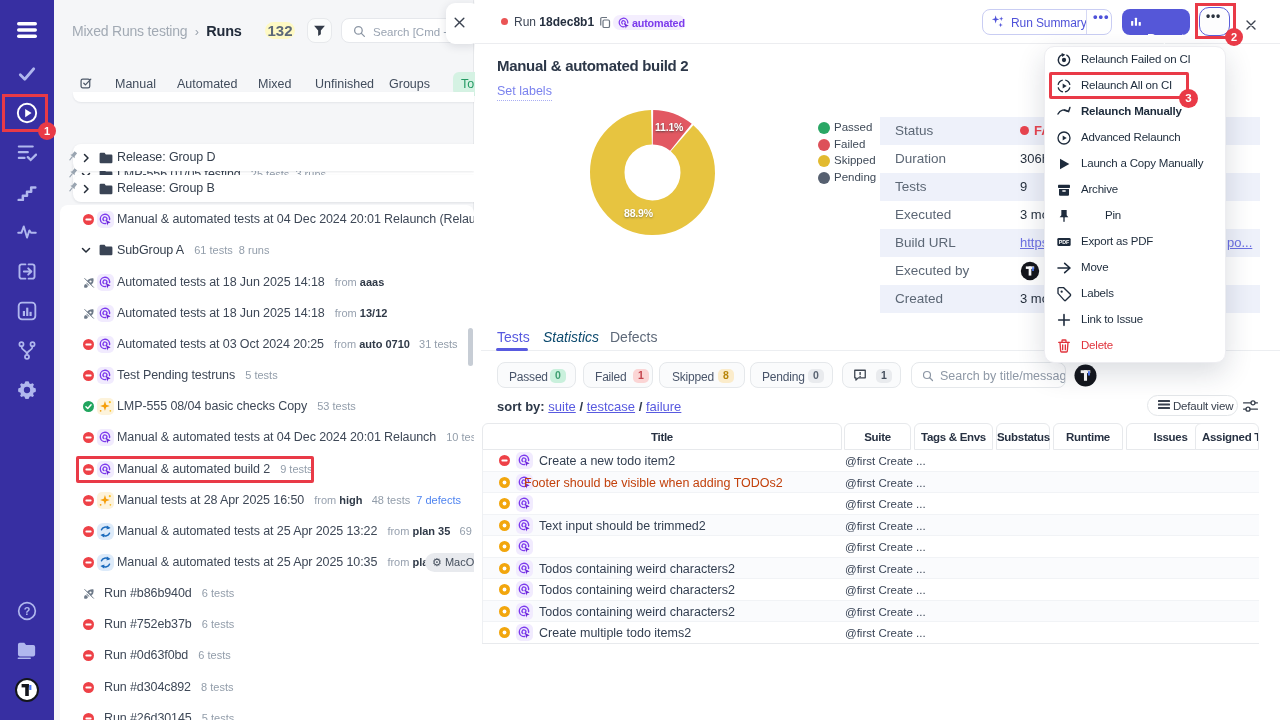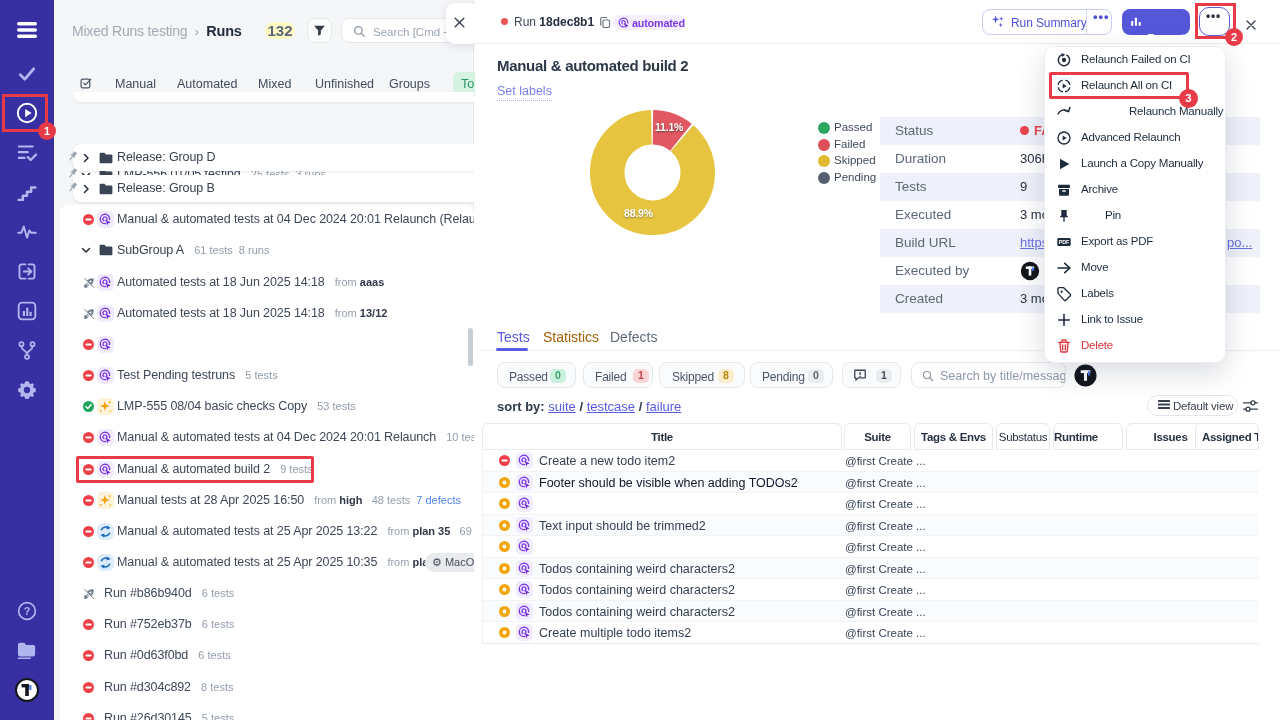--- a/index.html
+++ b/index.html
@@ -293,20 +293,21 @@
             <rect x="2.6" y="5" width="6.8" height="2" rx="1" fill="#fff"></rect>
           </svg>
         </span>
         <span class="ric2"><span style="display:inline-block;width:17px;height:17px;background:#f1ebfe;border-radius:5px;position:relative;"><svg style="position:absolute;left:2px;top:2px;" width="13" height="13" viewBox="0 0 24 24">
               <g stroke="#7c3aed" fill="none" stroke-linecap="round">
                 <circle cx="11" cy="11" r="8.6" stroke-width="2.6" stroke-dasharray="42 12" transform="rotate(80 11 11)"></circle>
                 <circle cx="11" cy="11" r="3.6" stroke-width="2.4" stroke-dasharray="17 6" transform="rotate(120 11 11)"></circle>
               </g>
               <path d="M12.5 12.5 L21.5 17.5 L17 18.8 L15.8 23 Z" fill="#6d28d9"></path>
             </svg></span></span>
+<span class="rname" style="left:57px;">Automated tests at 03 Oct 2024 20:25&nbsp;&nbsp;&nbsp;<span class="rsub"><span style="color:#97a1af;">from</span> <b style="color:#303a48;">auto 0710</b>&nbsp;&nbsp;&nbsp;31 tests</span></span>
 </div>
 <div class="lrow" style="top:360px;">
         <span class="ric1">
           <svg width="11" height="11" viewBox="0 0 12 12">
             <circle cx="6" cy="6" r="6" fill="#ee4147"></circle>
             <rect x="2.6" y="5" width="6.8" height="2" rx="1" fill="#fff"></rect>
           </svg>
         </span>
         <span class="ric2"><span style="display:inline-block;width:17px;height:17px;background:#f1ebfe;border-radius:5px;position:relative;"><svg style="position:absolute;left:2px;top:2px;" width="13" height="13" viewBox="0 0 24 24">
               <g stroke="#7c3aed" fill="none" stroke-linecap="round">
@@ -590,21 +591,21 @@
     </div>
   <div class="srow alt" style="top:285px;">
       <span class="slbl">Created</span>
       <span class="sval">3 months ago</span>
     </div>
 </div>
 <div id="main-tabs">
   <div class="abs" style="left:481px;top:350px;width:799px;height:1px;background:#eceef1;"></div>
   <div class="abs txt" style="left:497px;top:329px;font-size:14px;color:#585ae0;font-weight:500;">Tests</div>
   <div class="abs" style="left:496px;top:348px;width:32px;height:3px;background:#585ae0;border-radius:2px;"></div>
-  <div class="abs txt" style="left:543px;top:329px;font-size:14px;color:#a16207;">Statistics</div>
+  <div class="abs txt" style="left:543px;top:329px;font-size:14px;color:#0c4a6e;font-style:italic;">Statistics</div>
   <div class="abs txt" style="left:610px;top:329px;font-size:14px;color:#5f6a7a;">Defects</div>
 
   <style>
     .fpill { position:absolute; top:362px; height:26px; border:1px solid #e5e8eb; border-radius:8px; background:#fafbfc; }
     .fplbl { position:absolute; top:7px; font-size:12px; color:#49556a; font-weight:500; white-space:nowrap; letter-spacing:-0.2px; }
     .fbadge { position:absolute; top:6px; width:16px; height:13.5px; border-radius:5px; text-align:center; font-size:10.5px; line-height:13.5px; font-weight:600; }
   </style>
   <div class="fpill" style="left:497px;width:79px;">
       <span class="fplbl" style="left:11px;">Passed</span>
       <span class="fbadge" style="left:52px;background:#c9f0dc;color:#3f9e71;">0</span>
@@ -666,24 +667,24 @@
 <div class="abs" style="left:482px;top:423px;width:360px;height:27px;border:1px solid #e7e9ec;border-bottom:1px solid #e7e9ec;border-radius:6px 6px 0 0;background:#fff;">
       <div class="txt" style="text-align:center;font-size:11.5px;font-weight:700;color:#273142;margin-top:7px;letter-spacing:-0.3px;">Title</div>
     </div>
 <div class="abs" style="left:844px;top:423px;width:67px;height:27px;border:1px solid #e7e9ec;border-bottom:1px solid #e7e9ec;border-radius:6px 6px 0 0;background:#fff;">
       <div class="txt" style="text-align:center;font-size:11.5px;font-weight:700;color:#273142;margin-top:7px;letter-spacing:-0.3px;">Suite</div>
     </div>
 <div class="abs" style="left:914px;top:423px;width:79px;height:27px;border:1px solid #e7e9ec;border-bottom:1px solid #e7e9ec;border-radius:6px 6px 0 0;background:#fff;">
       <div class="txt" style="text-align:center;font-size:11.5px;font-weight:700;color:#273142;margin-top:7px;letter-spacing:-0.3px;">Tags &amp; Envs</div>
     </div>
 <div class="abs" style="left:996px;top:423px;width:54px;height:27px;border:1px solid #e7e9ec;border-bottom:1px solid #e7e9ec;border-radius:6px 6px 0 0;background:#fff;">
-      <div class="txt" style="text-align:center;font-size:11.5px;font-weight:400;color:#273142;margin-top:7px;letter-spacing:-0.3px;">Substatus</div>
+      <div class="txt" style="text-align:center;font-size:11.5px;font-weight:700;color:#273142;margin-top:7px;letter-spacing:-0.3px;">Substatus</div>
     </div>
 <div class="abs" style="left:1053px;top:423px;width:70px;height:27px;border:1px solid #e7e9ec;border-bottom:1px solid #e7e9ec;border-radius:6px 6px 0 0;background:#fff;">
-      <div class="txt" style="text-align:left;font-size:11.5px;font-weight:700;color:#273142;margin-top:7px;letter-spacing:-0.3px;">Runtime</div>
+      <div class="txt" style="text-align:center;font-size:11.5px;font-weight:700;color:#273142;margin-top:7px;letter-spacing:-0.3px;">Runtime</div>
     </div>
 <div class="abs" style="left:1126px;top:423px;width:89px;height:27px;border:1px solid #e7e9ec;border-bottom:1px solid #e7e9ec;border-radius:6px 6px 0 0;background:#fff;">
       <div class="txt" style="text-align:center;font-size:11.5px;font-weight:700;color:#273142;margin-top:7px;letter-spacing:-0.3px;">Issues</div>
     </div>
 <div class="abs" style="left:1195px;top:423px;width:64px;height:27px;border:1px solid #e7e9ec;border-bottom:1px solid #e7e9ec;border-radius:6px 6px 0 0;background:#fff;overflow:hidden;">
       <div class="txt" style="text-align:left;margin-left:6px;font-size:11.5px;font-weight:700;color:#273142;margin-top:7px;letter-spacing:-0.3px;">Assigned To</div>
     </div>
 <div class="abs" style="left:482px;top:450px;width:777px;height:21.5px;background:#fff;border-bottom:1px solid #f1f3f6;">
 <span style="position:absolute;left:17px;top:5px;">
         <svg width="11" height="11" viewBox="0 0 12 12">
@@ -712,21 +713,21 @@
       </span>
 <span style="position:absolute;left:34px;top:2px;display:inline-block;width:17px;height:17px;background:#f1ebfe;border-radius:5px;">
         <svg style="position:absolute;left:2px;top:2px;" width="13" height="13" viewBox="0 0 24 24">
           <g stroke="#7c3aed" fill="none" stroke-linecap="round">
             <circle cx="11" cy="11" r="8.6" stroke-width="2.6" stroke-dasharray="42 12" transform="rotate(80 11 11)"></circle>
             <circle cx="11" cy="11" r="3.6" stroke-width="2.4" stroke-dasharray="17 6" transform="rotate(120 11 11)"></circle>
           </g>
           <path d="M12.5 12.5 L21.5 17.5 L17 18.8 L15.8 23 Z" fill="#6d28d9"></path>
         </svg>
       </span>
-<span class="txt" style="position:absolute;left:57px;top:4px;font-size:12.5px;color:#0f172a;">Footer should be visible when adding TODOs2</span>
+<span class="txt" style="position:absolute;left:42px;top:4px;font-size:12.5px;color:#c2410c;">Footer should be visible when adding TODOs2</span>
 <span class="txt" style="position:absolute;left:363px;top:5px;font-size:11.5px;color:#3a4557;">@first Create ...</span>
 </div>
 <div class="abs" style="left:482px;top:493.0px;width:777px;height:21.5px;background:#fff;border-bottom:1px solid #f1f3f6;">
 <span style="position:absolute;left:17px;top:5px;">
         <svg width="11" height="11" viewBox="0 0 12 12">
           <circle cx="6" cy="6" r="6" fill="#f2a60d"></circle>
           <circle cx="6" cy="6" r="2.1" fill="#fff"></circle>
         </svg>
       </span>
 <span style="position:absolute;left:34px;top:2px;display:inline-block;width:17px;height:17px;background:#f1ebfe;border-radius:5px;">
@@ -873,21 +874,21 @@
         <path d="M10 8.2 L16 12 L10 15.8 Z" fill="#1e2b3c"></path>
       </svg>
     </div>
 <div class="abs txt" style="left:1081px;top:79px;font-size:11.5px;color:#1c2a3a;font-weight:500;letter-spacing:-0.2px;">Relaunch All on CI</div>
 <div class="abs" style="left:1056px;top:104px;width:16px;height:16px;">
       <svg width="16" height="16" viewBox="0 0 24 24">
         <path d="M3 15 c3-6 10-8 15-4" stroke="#1e2b3c" stroke-width="2.2" fill="none" stroke-linecap="round"></path>
         <path d="M19 5 v6.5 h-6.5" stroke="#1e2b3c" stroke-width="2.2" fill="none" stroke-linecap="round" stroke-linejoin="round" transform="rotate(18 19 11)"></path>
       </svg>
     </div>
-<div class="abs txt" style="left:1081px;top:105px;font-size:11.5px;color:#1c2a3a;font-weight:400;letter-spacing:-0.2px;margin-left:48px;">Relaunch Manually</div>
+<div class="abs txt" style="left:1081px;top:105px;font-size:11.5px;color:#1c2a3a;font-weight:700;letter-spacing:-0.2px;">Relaunch Manually</div>
 <div class="abs" style="left:1056px;top:130px;width:16px;height:16px;">
       <svg width="16" height="16" viewBox="0 0 24 24">
         <circle cx="12" cy="12" r="9" stroke="#1e2b3c" fill="none" stroke-width="2"></circle>
         <path d="M10 8.2 L16 12 L10 15.8 Z" fill="#1e2b3c"></path>
       </svg>
     </div>
 <div class="abs txt" style="left:1081px;top:131px;font-size:11.5px;color:#1c2a3a;font-weight:500;letter-spacing:-0.2px;">Advanced Relaunch</div>
 <div class="abs" style="left:1056px;top:156px;width:16px;height:16px;">
       <svg width="16" height="16" viewBox="0 0 24 24">
         <path d="M6 4 L20 12 L6 20 Z" fill="#1e2b3c"></path>

